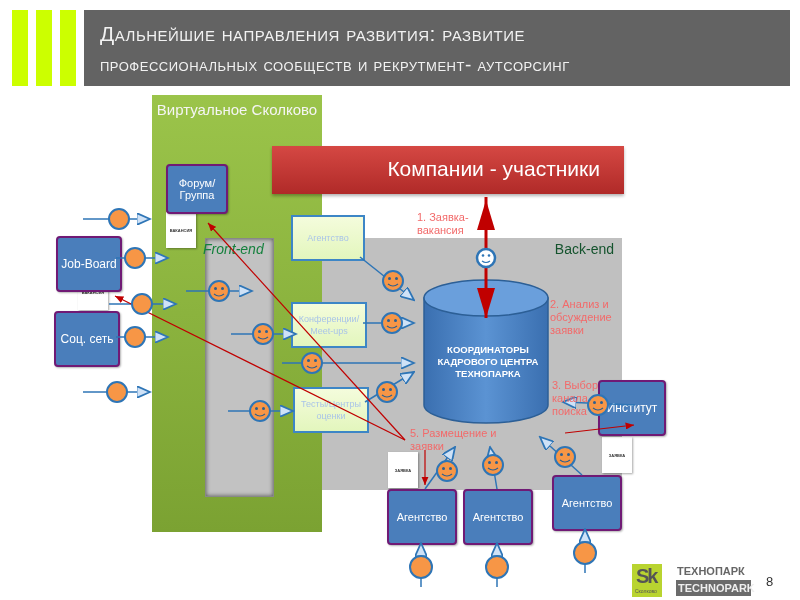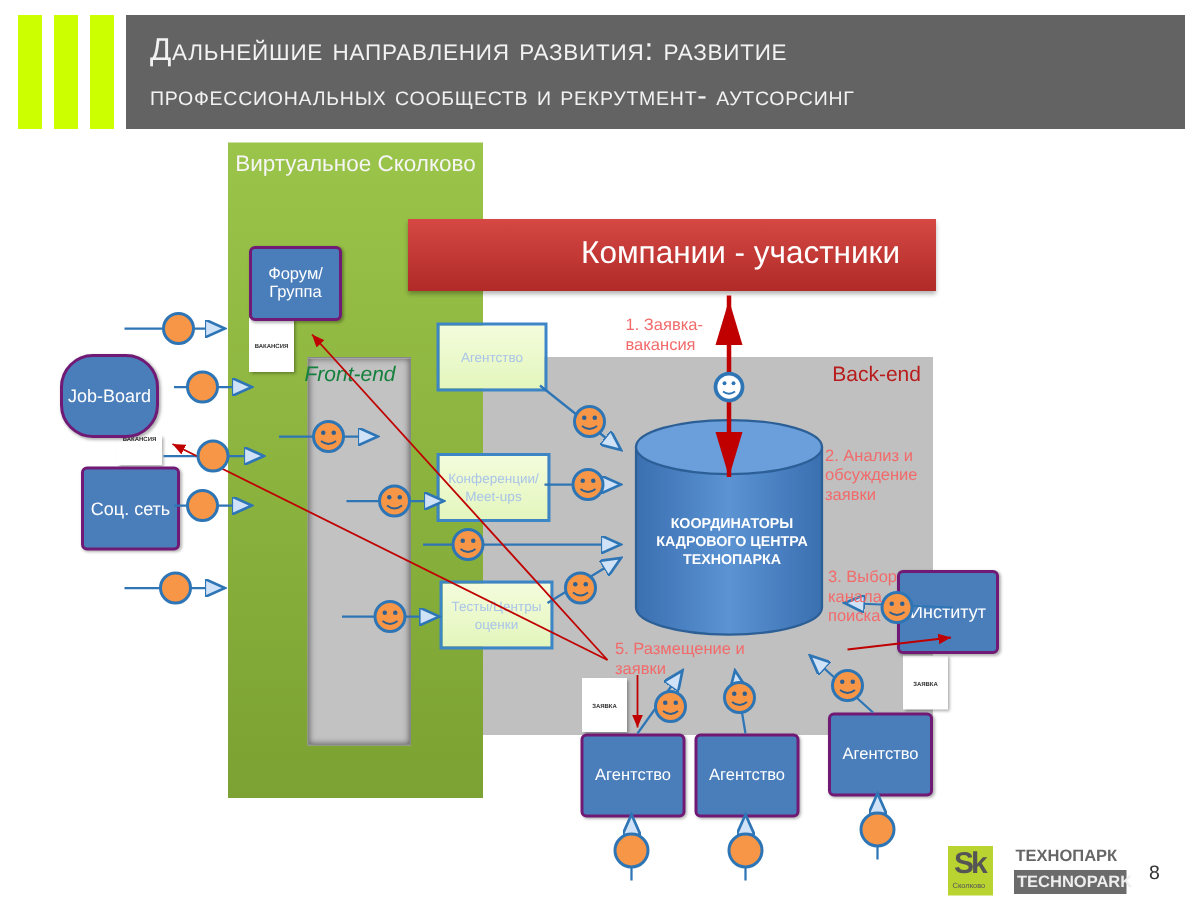--- a/index.html
+++ b/index.html
@@ -3,21 +3,21 @@
 <meta charset="utf-8">
 <style>
   html,body{margin:0;padding:0;}
   body{width:800px;height:600px;position:relative;overflow:hidden;background:#ffffff;font-family:"Liberation Sans",sans-serif;}
   .bar{position:absolute;top:10px;width:16px;height:76px;background:#ccff00;}
   .titlebar{position:absolute;left:84px;top:10px;width:706px;height:76px;background:#636363;}
   .title-line{position:absolute;left:16px;color:#f2f2f2;font-size:19px;letter-spacing:0.5px;font-variant:small-caps;white-space:nowrap;}
   .green-panel{position:absolute;left:152px;top:95px;width:170px;height:437px;background:linear-gradient(#9bc44a,#7ba232);text-decoration:underline;}
   .green-title{position:absolute;left:0;top:6px;width:170px;text-align:center;color:#f5f5f5;font-size:15px;line-height:18px;}
   .back-end{position:absolute;left:322px;top:238px;width:300px;height:252px;background:#c0c0c0;}
-  .back-end-label{position:absolute;right:8px;top:3px;color:#b91c1c;font-size:14px;}
+  .back-end-label{position:absolute;right:8px;top:3px;color:#14532d;font-size:14px;}
   .front-end{position:absolute;left:205px;top:238px;width:67px;height:257px;background:#c2c2c2;box-shadow:inset 0 0 4px #555;border:1px solid #888;}
   .front-end-label{position:absolute;left:203px;top:241px;color:#15803d;font-size:14px;white-space:nowrap;font-style:italic;}
   .red-banner{position:absolute;left:272px;top:146px;width:352px;height:48px;background:linear-gradient(#d54843,#b02a28);box-shadow:0 2px 3px rgba(0,0,0,.3);}
   .red-banner span{position:absolute;right:24px;top:11px;color:#fff;font-size:21px;white-space:nowrap;}
   .blue-box{position:absolute;background:#4a7ebb;border:2px solid #701a75;color:#fff;font-size:11px;display:flex;align-items:center;justify-content:center;text-align:center;border-radius:4px;box-shadow:1px 1px 2px rgba(0,0,0,.3);}
   .lg-box{position:absolute;background:linear-gradient(#f4fcdc,#e3f6bd);border:2px solid #3d86c6;color:#a9c4e8;font-size:9px;display:flex;align-items:center;justify-content:center;text-align:center;line-height:12px;}
   .doc{position:absolute;background:#fff;width:30px;height:36px;box-shadow:1px 1px 2px rgba(0,0,0,.35);font-size:4px;font-weight:bold;color:#333;display:flex;align-items:center;justify-content:center;}
   .ann{position:absolute;color:#f26a6a;font-size:11px;line-height:13px;white-space:nowrap;}
   .cyl-text{position:absolute;left:428px;top:344px;width:120px;text-align:center;color:#fff;font-size:9.5px;font-weight:bold;line-height:12px;}
   .logo-sk{position:absolute;left:632px;top:564px;width:30px;height:33px;background:#b9d430;}
@@ -51,21 +51,21 @@
 <div class="red-banner">
   <span>Компании - участники</span>
 </div>
 
 <div class="doc" style="left:166px;top:212px;">ВАКАНСИЯ</div>
 <div class="doc" style="left:78px;top:290px;height:20px;align-items:flex-start;">ВАКАНСИЯ</div>
 <div class="doc" style="left:388px;top:452px;">ЗАЯВКА</div>
 <div class="doc" style="left:602px;top:437px;">ЗАЯВКА</div>
 
 <div class="blue-box" style="left:166px;top:164px;width:58px;height:46px;">Форум/ Группа</div>
-<div class="blue-box" style="left:40px;top:236px;width:62px;height:52px;font-size:12px;border-radius:22px;">Job-Board</div>
+<div class="blue-box" style="left:56px;top:236px;width:62px;height:52px;font-size:12px;">Job-Board</div>
 <div class="blue-box" style="left:54px;top:311px;width:62px;height:52px;font-size:12px;">Соц. сеть</div>
 <div class="blue-box" style="left:598px;top:380px;width:64px;height:52px;font-size:12px;">Институт</div>
 <div class="blue-box" style="left:387px;top:489px;width:66px;height:52px;">Агентство</div>
 <div class="blue-box" style="left:463px;top:489px;width:66px;height:52px;">Агентство</div>
 <div class="blue-box" style="left:552px;top:475px;width:66px;height:52px;">Агентство</div>
 
 <div class="lg-box" style="left:291px;top:215px;width:70px;height:42px;">Агентство</div>
 <div class="lg-box" style="left:291px;top:302px;width:72px;height:42px;">Конференции/ Meet-ups</div>
 <div class="lg-box" style="left:293px;top:387px;width:72px;height:42px;">Тесты/Центры оценки</div>
 

